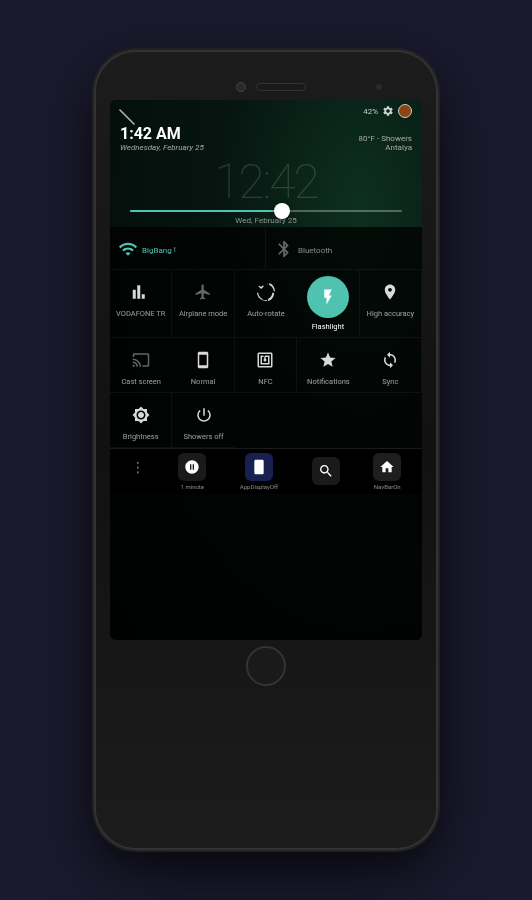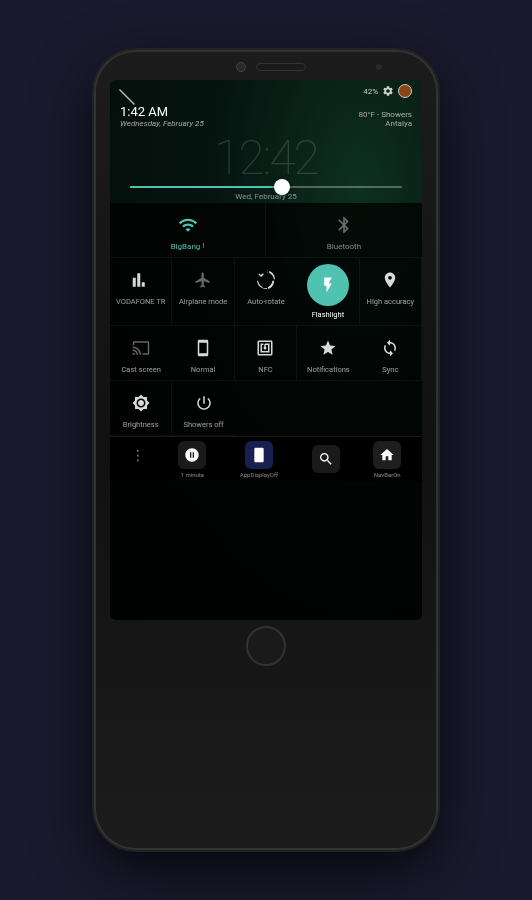--- a/index.html
+++ b/index.html
@@ -10,21 +10,21 @@
       align-items: center;
       min-height: 100vh;
       font-family: 'Roboto', Arial, sans-serif;
     }
 
     .phone-outer {
       width: 340px;
       height: 796px;
       background: linear-gradient(180deg, #1c1c1c 0%, #111 50%, #1c1c1c 100%);
       border-radius: 40px;
-      padding: 10px 14px;
+      padding: 30px 14px;
       box-shadow: 0 0 0 2px #333, 0 0 0 4px #222, 0 20px 60px rgba(0,0,0,0.8);
       position: relative;
     }
 
     .phone-top-bar {
       display: flex;
       justify-content: center;
       align-items: center;
       margin-bottom: 8px;
       position: relative;
@@ -105,23 +105,23 @@
       border-radius: 50%;
       border: 1px solid #ccc;
     }
 
     
     .lock-area {
       padding: 4px 10px 2px;
     }
 
     .time-display {
-      font-size: 13px;
+      font-size: 16px;
       color: #fff;
-      font-weight: normal;
+      font-weight: bold;
     }
 
     .date-display {
       font-size: 8px;
       color: #aaa;
       font-style: italic;
     }
 
     .weather-info {
       text-align: right;
@@ -317,21 +317,21 @@
     }
 
     .qs-top-row {
       display: grid;
       grid-template-columns: 1fr 1fr;
       border-bottom: 1px solid rgba(255,255,255,0.05);
     }
 
     .qs-top-item {
       display: flex;
-      flex-direction: column;
+      flex-direction: row;
       align-items: center;
       padding: 8px 4px 6px;
       border-right: 1px solid rgba(255,255,255,0.05);
       cursor: pointer;
     }
 
     .qs-top-item:last-child { border-right: none; align-items: center; }
   </style>
 </head>
 <body>

